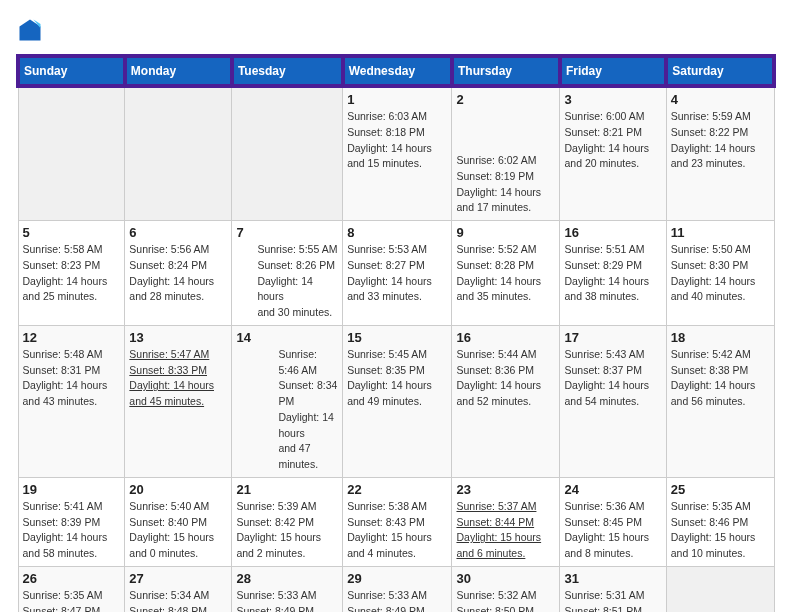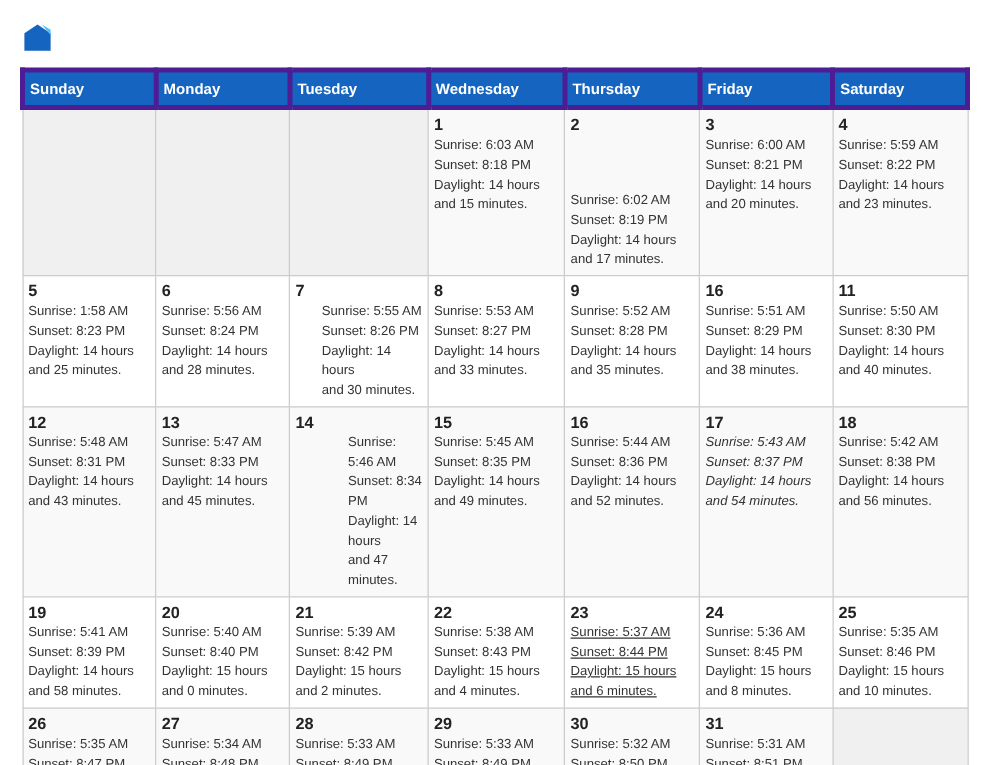--- a/index.html
+++ b/index.html
@@ -146,21 +146,21 @@
           <div class="day-num">4</div>
           <div class="day-info" style="white-space: pre-line;">Sunrise: 5:59 AM
 Sunset: 8:22 PM
 Daylight: 14 hours
 and 23 minutes.</div>
         </td>
       </tr>
       <tr>
         <td>
           <div class="day-num">5</div>
-          <div class="day-info" style="white-space: pre-line;">Sunrise: 1:58 AM
+          <div class="day-info" style="white-space: pre-line;">Sunrise: 5:58 AM
 Sunset: 8:23 PM
 Daylight: 14 hours
 and 25 minutes.</div>
         </td>
         <td>
           <div class="day-num">6</div>
           <div class="day-info" style="white-space: pre-line;">Sunrise: 5:56 AM
 Sunset: 8:24 PM
 Daylight: 14 hours
 and 28 minutes.</div>
@@ -204,21 +204,21 @@
       <tr>
         <td>
           <div class="day-num">12</div>
           <div class="day-info" style="white-space: pre-line;">Sunrise: 5:48 AM
 Sunset: 8:31 PM
 Daylight: 14 hours
 and 43 minutes.</div>
         </td>
         <td>
           <div class="day-num">13</div>
-          <div class="day-info" style="white-space: pre-line;">Sunrise: 5:47 AM
+          <div class="day-info" style="white-space: pre-line; text-decoration: underline;">Sunrise: 5:47 AM
 Sunset: 8:33 PM
 Daylight: 14 hours
 and 45 minutes.</div>
         </td>
         <td>
           <div class="day-num">14</div>
           <div class="day-info" style="white-space: pre-line; margin-left: 42px;">Sunrise: 5:46 AM
 Sunset: 8:34 PM
 Daylight: 14 hours
 and 47 minutes.</div>
@@ -232,21 +232,21 @@
         </td>
         <td>
           <div class="day-num">16</div>
           <div class="day-info" style="white-space: pre-line;">Sunrise: 5:44 AM
 Sunset: 8:36 PM
 Daylight: 14 hours
 and 52 minutes.</div>
         </td>
         <td>
           <div class="day-num">17</div>
-          <div class="day-info" style="white-space: pre-line; font-style: italic;">Sunrise: 5:43 AM
+          <div class="day-info" style="white-space: pre-line;">Sunrise: 5:43 AM
 Sunset: 8:37 PM
 Daylight: 14 hours
 and 54 minutes.</div>
         </td>
         <td>
           <div class="day-num">18</div>
           <div class="day-info" style="white-space: pre-line;">Sunrise: 5:42 AM
 Sunset: 8:38 PM
 Daylight: 14 hours
 and 56 minutes.</div>

